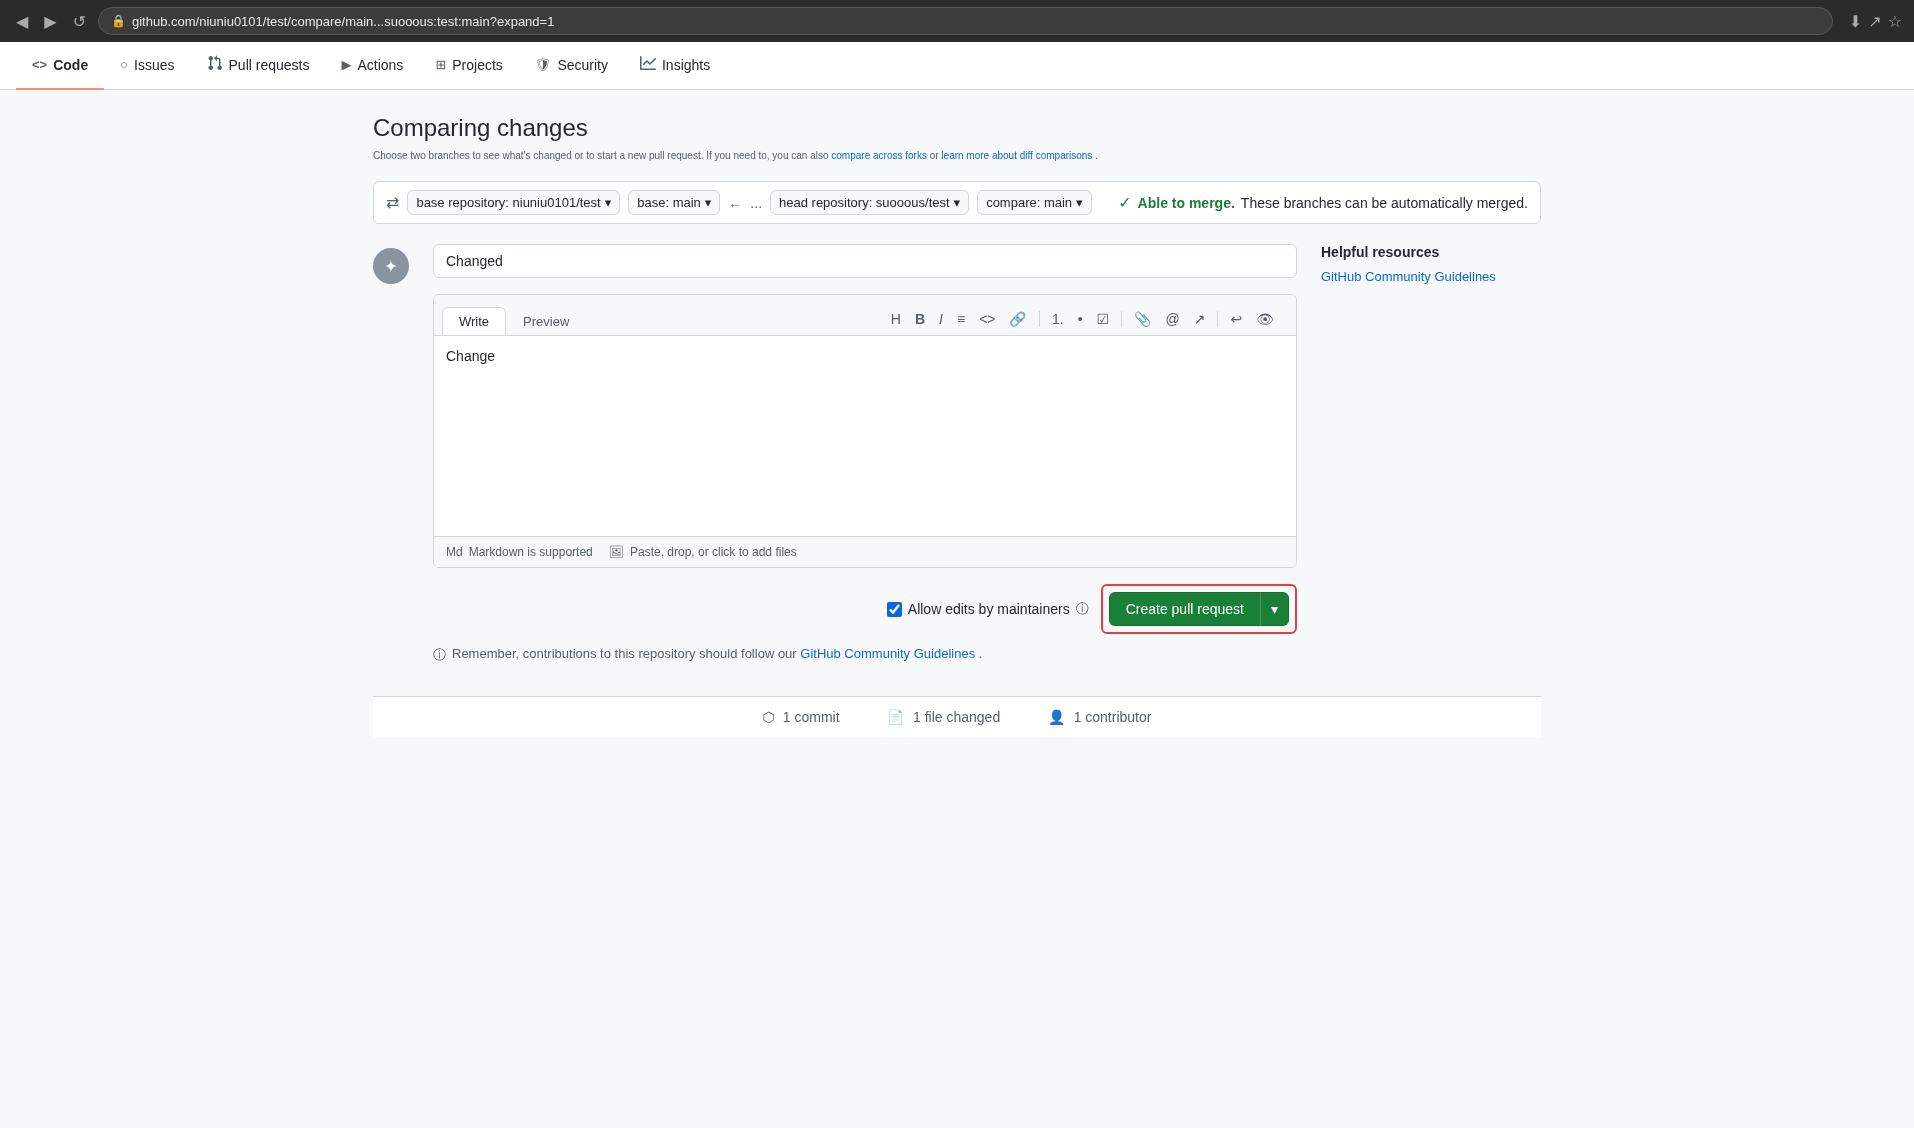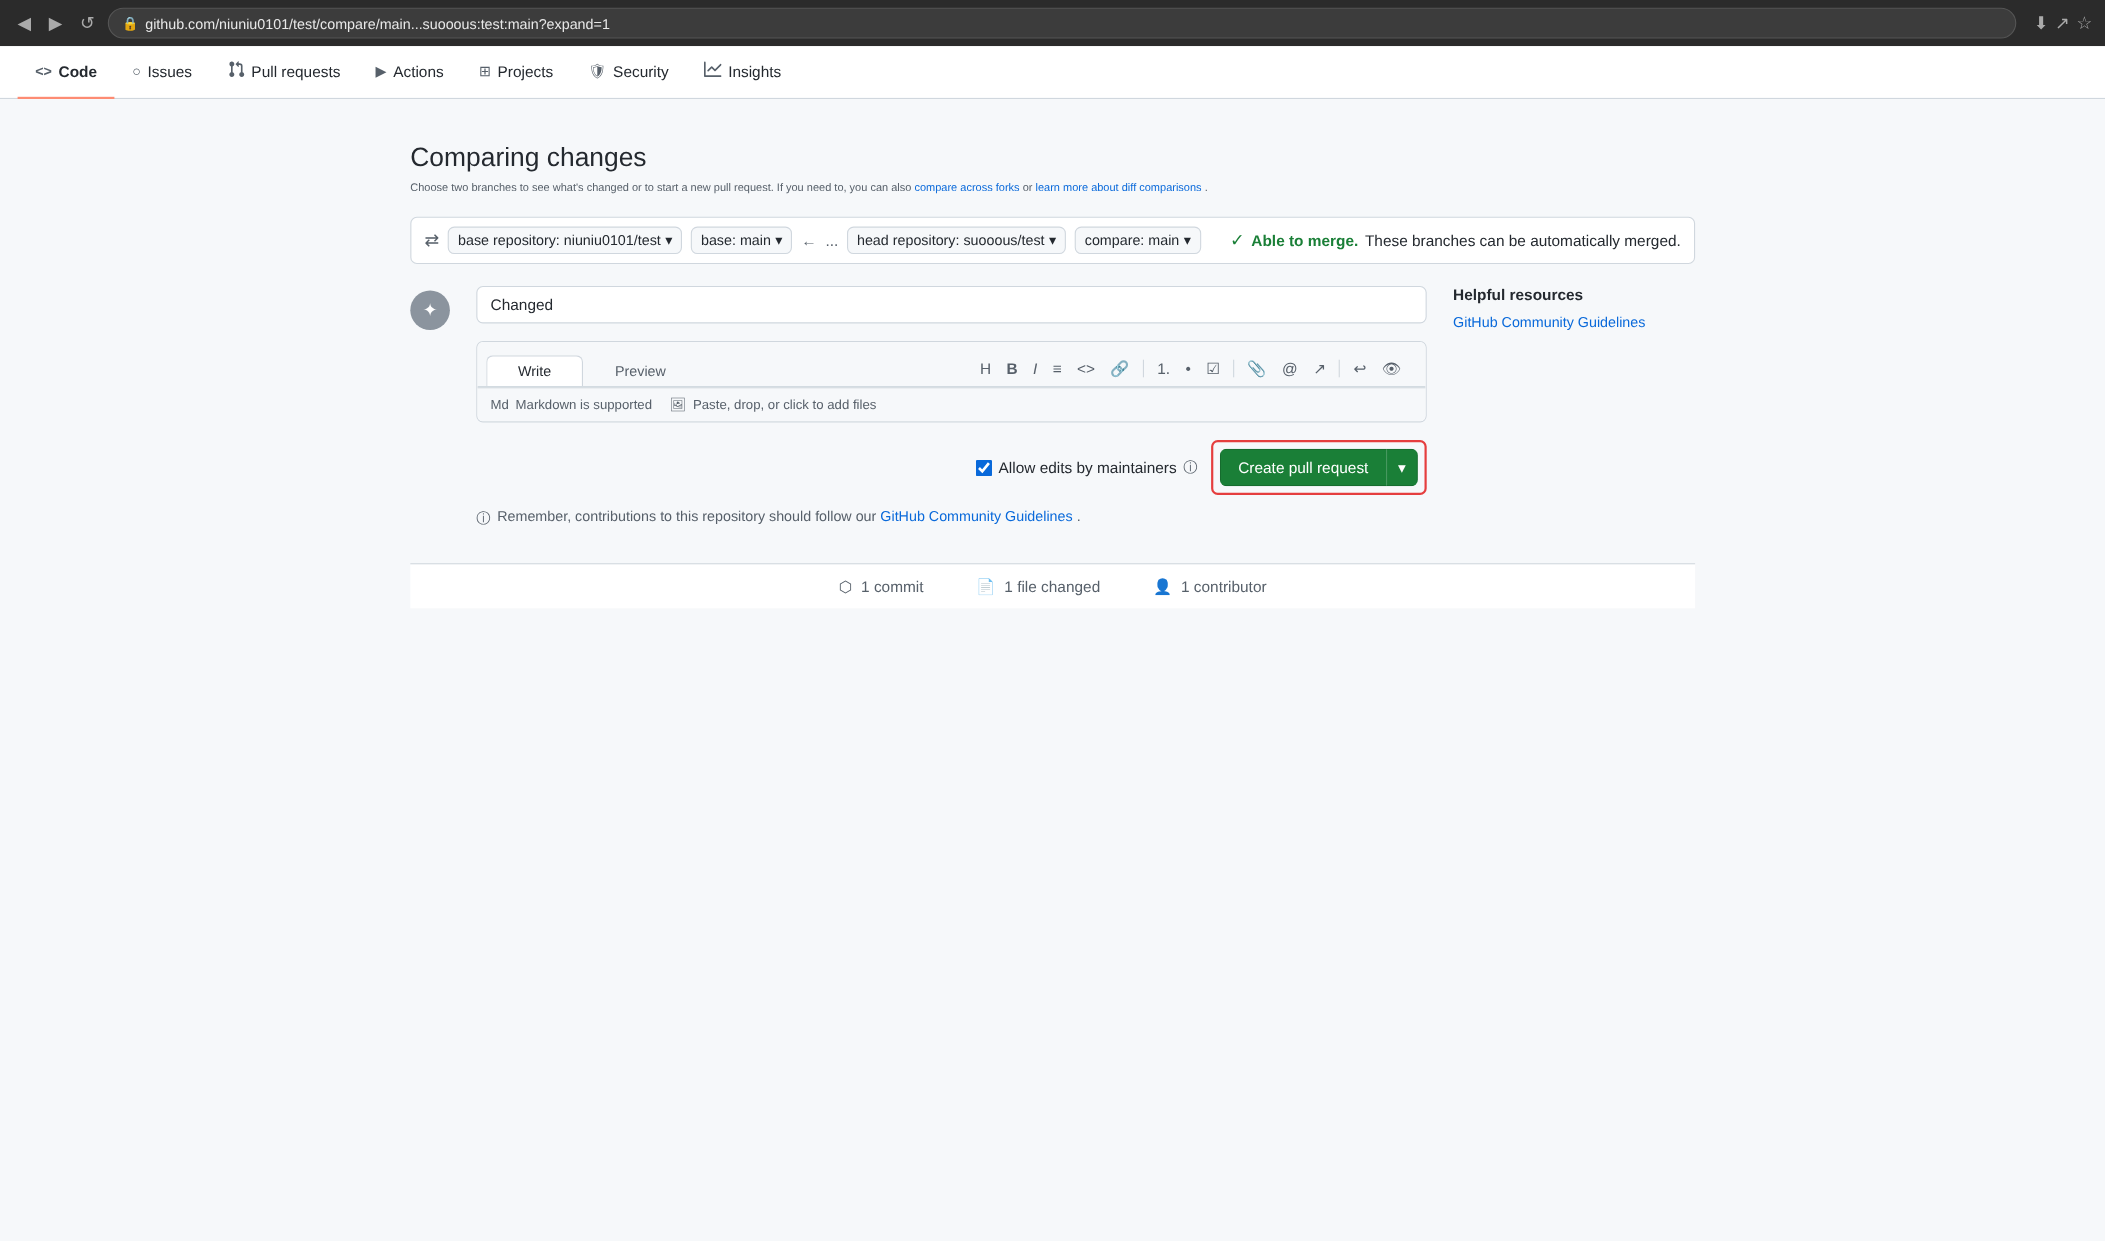--- a/index.html
+++ b/index.html
@@ -71,21 +71,20 @@
       max-width: 1200px;
       margin: 0 auto;
       padding: 24px 16px;
     }
 
     .page-title {
       font-size: 24px;
       font-weight: 400;
       color: #24292f;
       margin-bottom: 8px;
-      margin-top: 16px;
     }
     .page-subtitle {
       font-size: 10px;
       color: #57606a;
       margin-bottom: 20px;
     }
     .page-subtitle a { color: #0969da; text-decoration: none; }
 
     
     .compare-toolbar {
@@ -147,21 +146,21 @@
       display: flex;
       border-bottom: 1px solid #d0d7de;
       background: #f6f8fa;
       padding: 8px 8px 0;
       gap: 0;
       align-items: flex-end;
       justify-content: space-between;
     }
     .editor-tab-group { display: flex; gap: 0; }
     .editor-tab {
-      padding: 6px 28px;
+      padding: 6px 16px;
       font-size: 13px;
       cursor: pointer;
       border: 1px solid transparent;
       border-bottom: none;
       border-radius: 6px 6px 0 0;
       color: #57606a;
       background: transparent;
     }
     .editor-tab.active {
       background: #fff;
@@ -422,20 +421,23 @@
               <button class="toolbar-btn">☑</button>
               <div class="toolbar-sep"></div>
               <button class="toolbar-btn">📎</button>
               <button class="toolbar-btn">@</button>
               <button class="toolbar-btn">↗</button>
               <div class="toolbar-sep"></div>
               <button class="toolbar-btn">↩</button>
               <button class="toolbar-btn">👁</button>
             </div>
           </div>
+          <div class="editor-write-area" contenteditable="true" style="">
+            <span>Change</span>
+          </div>
           <div class="editor-footer">
             <div class="footer-item">
               <span>Md</span>
               <span>Markdown is supported</span>
             </div>
             <div class="footer-item" style="cursor:pointer;">
               <span>🖼</span>
               <span>Paste, drop, or click to add files</span>
             </div>
           </div>

